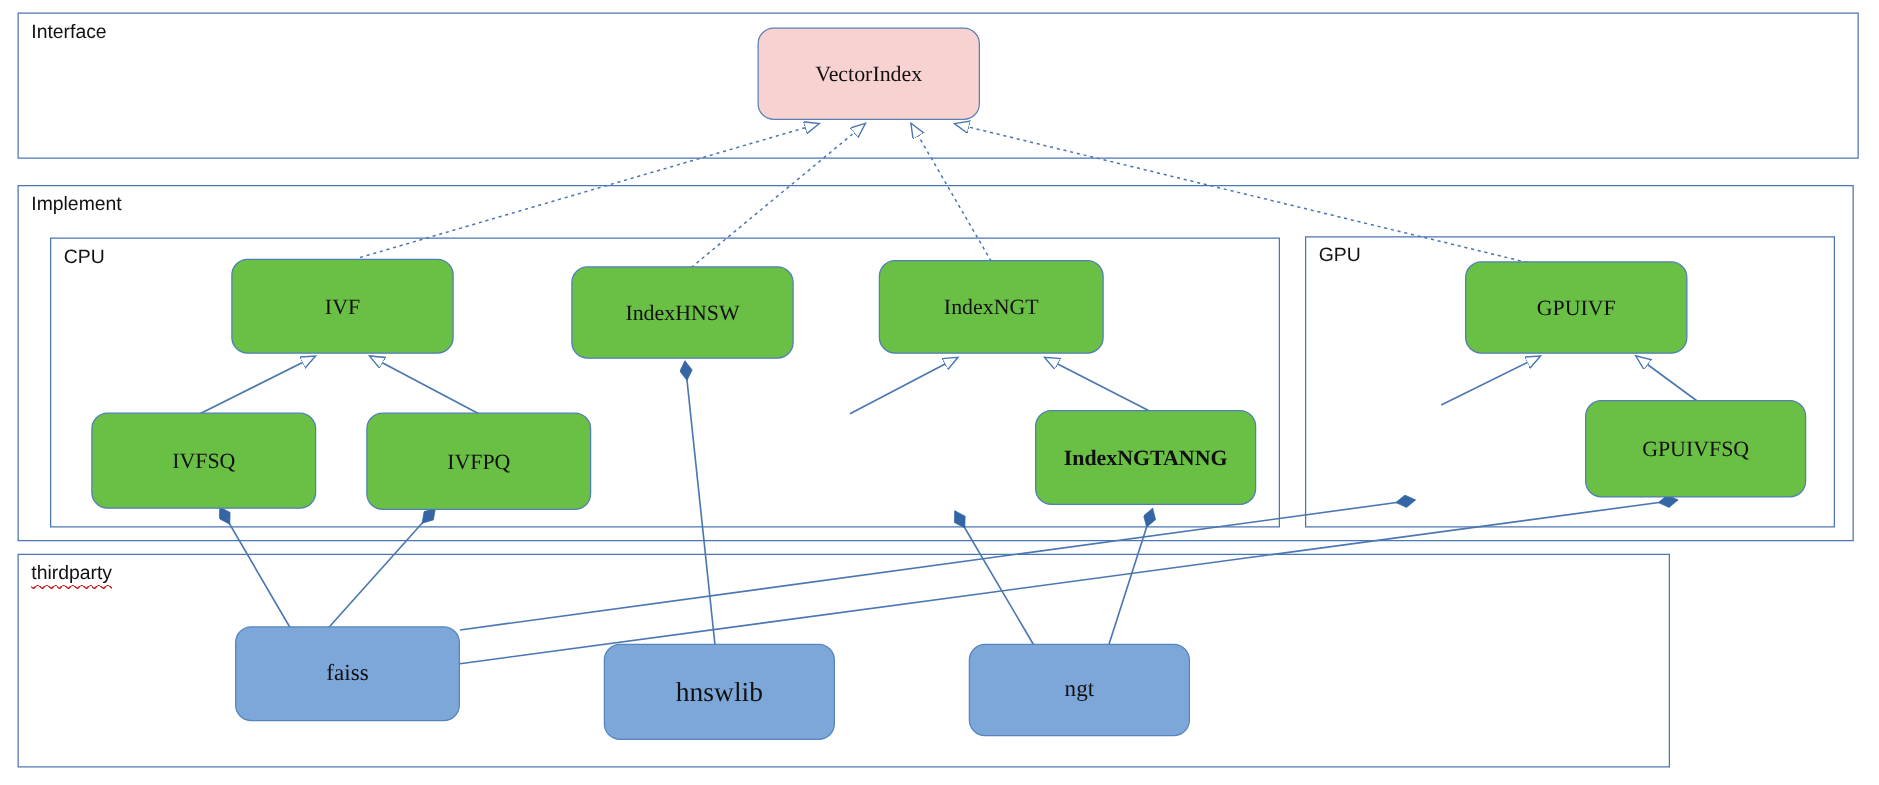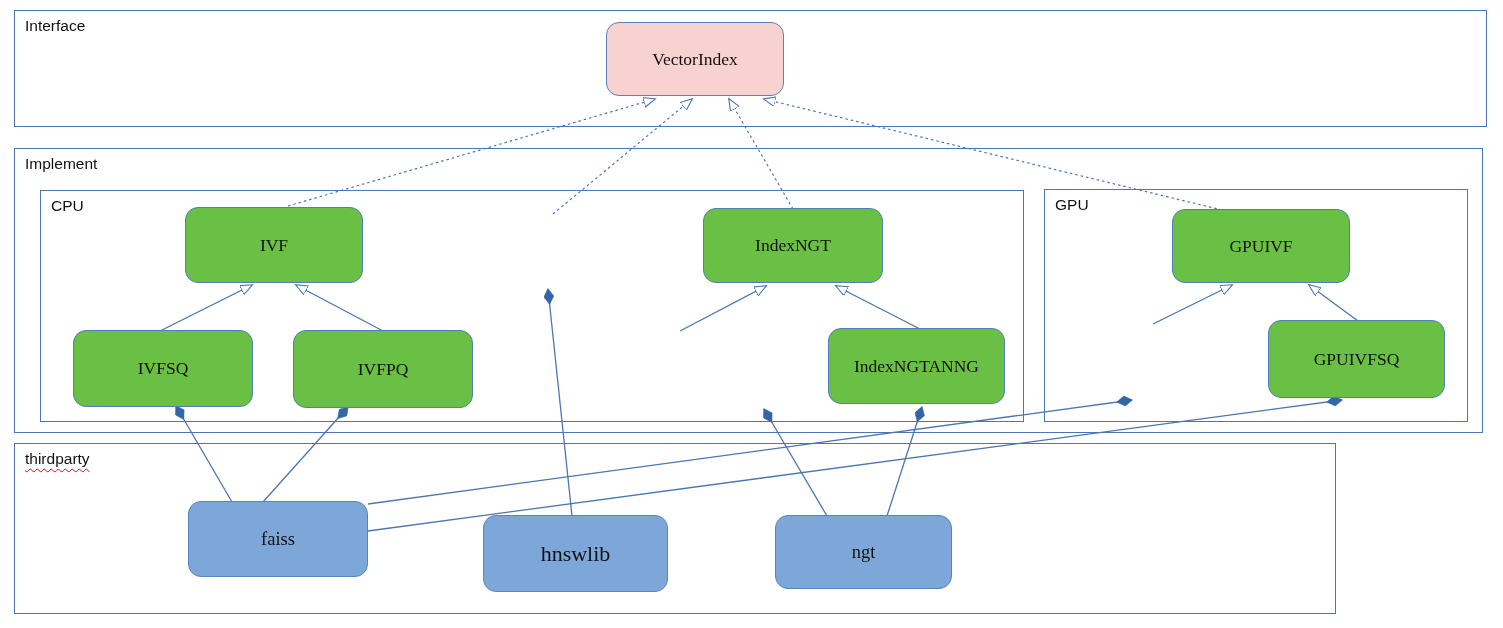--- a/index.html
+++ b/index.html
@@ -106,39 +106,42 @@
   </svg>
 
   <div class="node node-pink" style="left:606px;top:22px;width:178px;height:74px;">
     <span>VectorIndex</span>
   </div>
 
   <div class="node node-green" style="left:185px;top:207px;width:178px;height:76px;">
     <span>IVF</span>
   </div>
 
+  <div class="node node-green" style="left:457px;top:213px;width:178px;height:74px;">
+    <span>IndexHNSW</span>
+  </div>
 
   <div class="node node-green" style="left:703px;top:208px;width:180px;height:75px;">
     <span>IndexNGT</span>
   </div>
 
   <div class="node node-green" style="left:1172px;top:209px;width:178px;height:74px;">
     <span>GPUIVF</span>
   </div>
 
   <div class="node node-green" style="left:73px;top:330px;width:180px;height:77px;">
     <span>IVFSQ</span>
   </div>
 
   <div class="node node-green" style="left:293px;top:330px;width:180px;height:78px;">
     <span>IVFPQ</span>
   </div>
 
 
-  <div class="node node-green" style="left:828px;top:328px;width:177px;height:76px;">
+  <div class="node node-green" style="left:828px;top:328px;width:177px;height:76px;font-weight:bold;">
     <span>IndexNGTANNG</span>
   </div>
 
 
   <div class="node node-green" style="left:1268px;top:320px;width:177px;height:78px;">
     <span>GPUIVFSQ</span>
   </div>
 
   <div class="node node-blue" style="left:188px;top:501px;width:180px;height:76px;font-size:18.5px;">
     <span>faiss</span>

